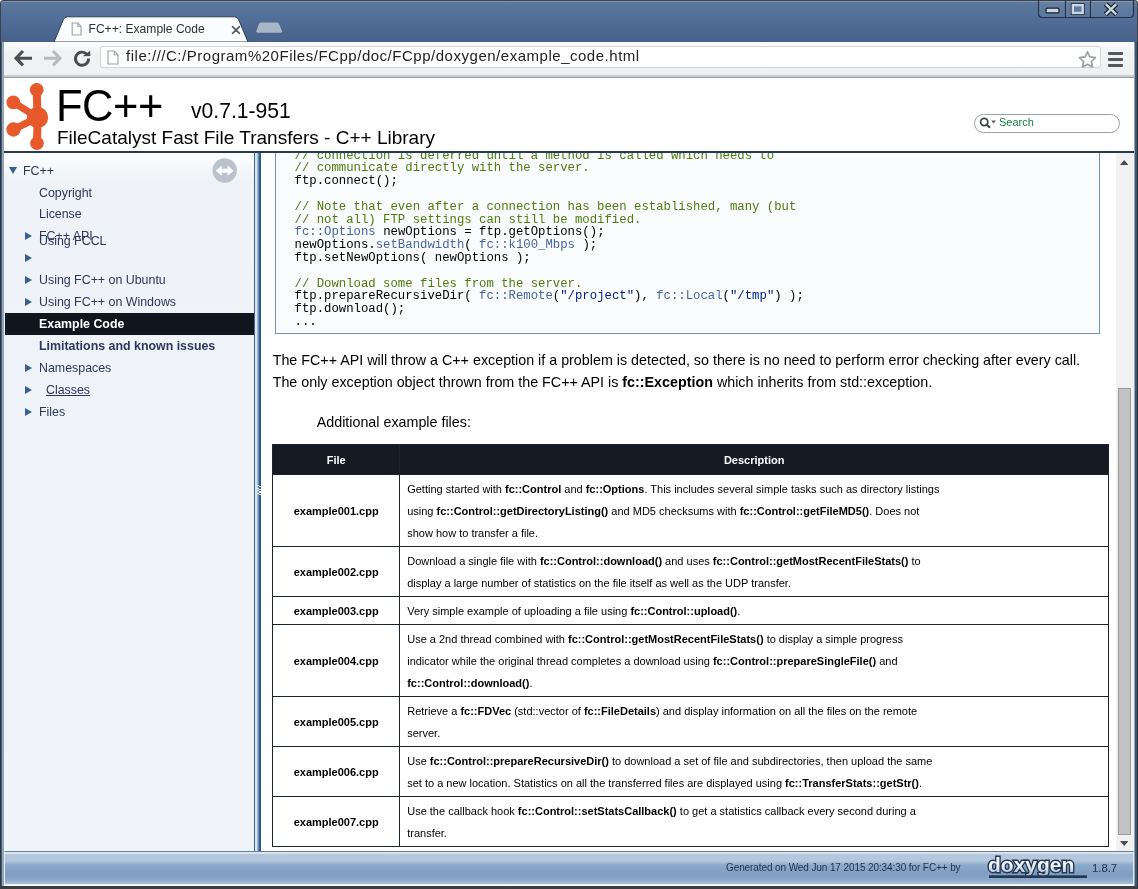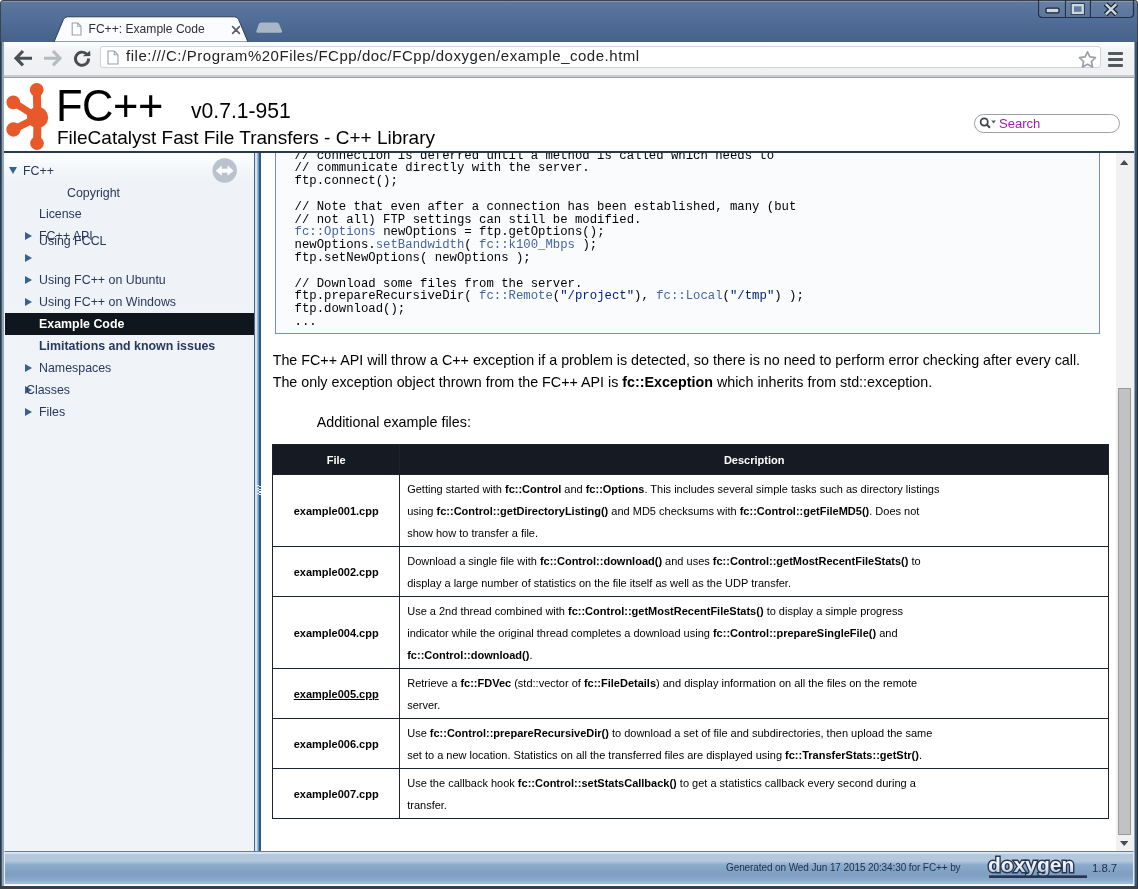--- a/index.html
+++ b/index.html
@@ -35,21 +35,21 @@
   .tri { position:absolute; width:0; height:0; }
   .tri-r { border-left:7px solid #3a618e; border-top:4.5px solid transparent; border-bottom:4.5px solid transparent; }
   .tri-d { border-top:7px solid #3a618e; border-left:4.5px solid transparent; border-right:4.5px solid transparent; }
   
   #splitter { left:254.4px; top:153.1px; width:7px; height:697.9px;
     background:linear-gradient(90deg,#4a6687 0 1.4px,#d9e4ee 1.4px 2.7px,#9db9d6 2.7px 3.6px,#6f94bb 3.6px 4.8px,#2f5c8c 4.8px 100%); }
   #topline { left:3.5px; top:151.4px; width:1130.2px; height:1.8px; background:#243a55; }
   #fragment { left:275.3px; top:153.2px; width:824.7px; height:181.1px; background:#f9fbfd;
     border:1.2px solid #7590b5; border-top:none; overflow:hidden; }
   .cl { white-space:pre; font-family:"Liberation Mono", monospace; font-size:12.3px; line-height:12.8px; color:#000; }
-  .cm { color:#000000; }
+  .cm { color:#4d7c0f; }
   .ca { color:#4665A2; }
   .cs { color:#002080; }
   #codelines { position:absolute; left:3.5px; top:-3.55px; }
   .doc { font-size:14.3px; line-height:22px; color:#000; }
   #para1 { left:272.7px; top:348.8px; }
   #para2 { left:272.7px; top:410.8px;margin-left:44px; }
   
   table { border-collapse:collapse; }
   #extable { left:272.2px; top:443.5px; }
   #extable td, #extable th { border:1.4px solid #1c232e; font-size:11px; line-height:22px; }
@@ -140,45 +140,45 @@
   <div id="projnum" class="abs">v0.7.1-951</div>
   <div id="topline" class="abs"></div>
   <div id="projbrief" class="abs">FileCatalyst Fast File Transfers - C++ Library</div>
 
   <div class="abs" style="left:974px;top:114px;width:146px;height:18.5px;border:1.2px solid #9aa0a6;border-radius:10px;background:#fff;"></div>
   <svg class="abs" style="left:979px;top:117px;" width="18" height="13" viewBox="0 0 18 13">
     <circle cx="5.2" cy="5" r="3.6" fill="none" stroke="#3e4347" stroke-width="1.7"></circle>
     <line x1="7.9" y1="7.7" x2="11" y2="10.8" stroke="#3e4347" stroke-width="2"></line>
     <path d="M12.2,3.4 L17,3.4 L14.6,6.4 Z" fill="#5a5f64"></path>
   </svg>
-  <div class="abs" style="left:999px;top:116px;font-size:13px;color:#a21caf;">Search</div>
+  <div class="abs" style="left:999px;top:116px;font-size:11px;color:#15803d;">Search</div>
 
   <div id="sidebar" class="abs"></div>
   <div id="navsel" class="abs"></div>
   <div id="splitter" class="abs"></div>
   <div class="abs" style="left:256.9px;top:484.6px;width:1.7px;height:10px;background:repeating-linear-gradient(180deg,#eef3f8 0 1.3px,rgba(0,0,0,0) 1.3px 2.6px);"></div>
   <div class="abs" style="left:259px;top:485.9px;width:1.7px;height:10px;background:repeating-linear-gradient(180deg,#eef3f8 0 1.3px,rgba(0,0,0,0) 1.3px 2.6px);"></div>
   <div class="tri tri-d abs" style="left:9px;top:167.2px;"></div>
   <div class="nav" style="left:23px;top:159.5px;">FC++</div>
-  <div class="nav" style="left:39px;top:181.5px;margin-left:28px;">Copyright</div>
+  <div class="nav" style="left:39px;top:181.5px;">Copyright</div>
   <div class="nav" style="left:39px;top:203.4px;">License</div>
   <div class="tri tri-r abs" style="left:25px;top:231.9px;"></div>
   <div class="nav" style="left:39px;top:225.4px;">FC++ API</div>
   <div class="tri tri-r abs" style="left:25px;top:253.8px;"></div>
   <div class="nav" style="left:39px;top:230px;">Using FCCL</div>
   <div class="tri tri-r abs" style="left:25px;top:275.8px;"></div>
   <div class="nav" style="left:39px;top:269.3px;">Using FC++ on Ubuntu</div>
   <div class="tri tri-r abs" style="left:25px;top:297.7px;"></div>
   <div class="nav" style="left:39px;top:291.2px;">Using FC++ on Windows</div>
   <div class="nav" style="left:39px;top:313.2px;color:#fff;font-weight:bold;">Example Code</div>
   <div class="nav" style="left:39px;top:335.1px;font-weight:bold;">Limitations and known issues</div>
   <div class="tri tri-r abs" style="left:25px;top:363.6px;"></div>
   <div class="nav" style="left:39px;top:357.1px;">Namespaces</div>
   <div class="tri tri-r abs" style="left:25px;top:385.5px;"></div>
-  <div class="nav" style="left:26px;top:379px;">Classes</div>
+  <div class="nav" style="left:46px;top:379px;text-decoration:underline;">Classes</div>
   <div class="tri tri-r abs" style="left:25px;top:407.5px;"></div>
   <div class="nav" style="left:39px;top:401px;">Files</div>
   <svg class="abs" style="left:212px;top:157.5px;" width="26" height="26" viewBox="0 0 26 26">
     <circle cx="12.7" cy="12.5" r="12.2" fill="#bac3cd"></circle>
     <path d="M3.8,12.7 L9.8,7.6 L9.8,17.8 Z M21.6,12.7 L15.6,7.6 L15.6,17.8 Z" fill="#fbfcfd"></path>
     <rect x="8.6" y="10.7" width="8.2" height="4" fill="#fbfcfd"></rect>
   </svg>
 
   <div id="fragment" class="abs">
     <div id="codelines">
@@ -210,25 +210,29 @@
       </tr>
     <tr>
         <td class="fn">example001.cpp</td>
         <td class="ds">Getting started with <b>fc::Control</b> and <b>fc::Options</b>. This includes several simple tasks such as directory listings<br>using <b>fc::Control::getDirectoryListing()</b> and MD5 checksums with <b>fc::Control::getFileMD5()</b>. Does not<br>show how to transfer a file.</td>
       </tr>
     <tr>
         <td class="fn">example002.cpp</td>
         <td class="ds">Download a single file with <b>fc::Control::download()</b> and uses <b>fc::Control::getMostRecentFileStats()</b> to<br>display a large number of statistics on the file itself as well as the UDP transfer.</td>
       </tr>
     <tr>
+        <td class="fn">example003.cpp</td>
+        <td class="ds">Very simple example of uploading a file using <b>fc::Control::upload()</b>.</td>
+      </tr>
+    <tr>
         <td class="fn">example004.cpp</td>
         <td class="ds">Use a 2nd thread combined with <b>fc::Control::getMostRecentFileStats()</b> to display a simple progress<br>indicator while the original thread completes a download using <b>fc::Control::prepareSingleFile()</b> and<br><b>fc::Control::download()</b>.</td>
       </tr>
     <tr>
-        <td class="fn"><span style="text-decoration:underline">example005.cpp</span></td>
+        <td class="fn"><span style="">example005.cpp</span></td>
         <td class="ds">Retrieve a <b>fc::FDVec</b> (std::vector of <b>fc::FileDetails</b>) and display information on all the files on the remote<br>server.</td>
       </tr>
     <tr>
         <td class="fn">example006.cpp</td>
         <td class="ds">Use <b>fc::Control::prepareRecursiveDir()</b> to download a set of file and subdirectories, then upload the same<br>set to a new location. Statistics on all the transferred files are displayed using <b>fc::TransferStats::getStr()</b>.</td>
       </tr>
     <tr>
         <td class="fn">example007.cpp</td>
         <td class="ds">Use the callback hook <b>fc::Control::setStatsCallback()</b> to get a statistics callback every second during a<br>transfer.</td>
       </tr>

